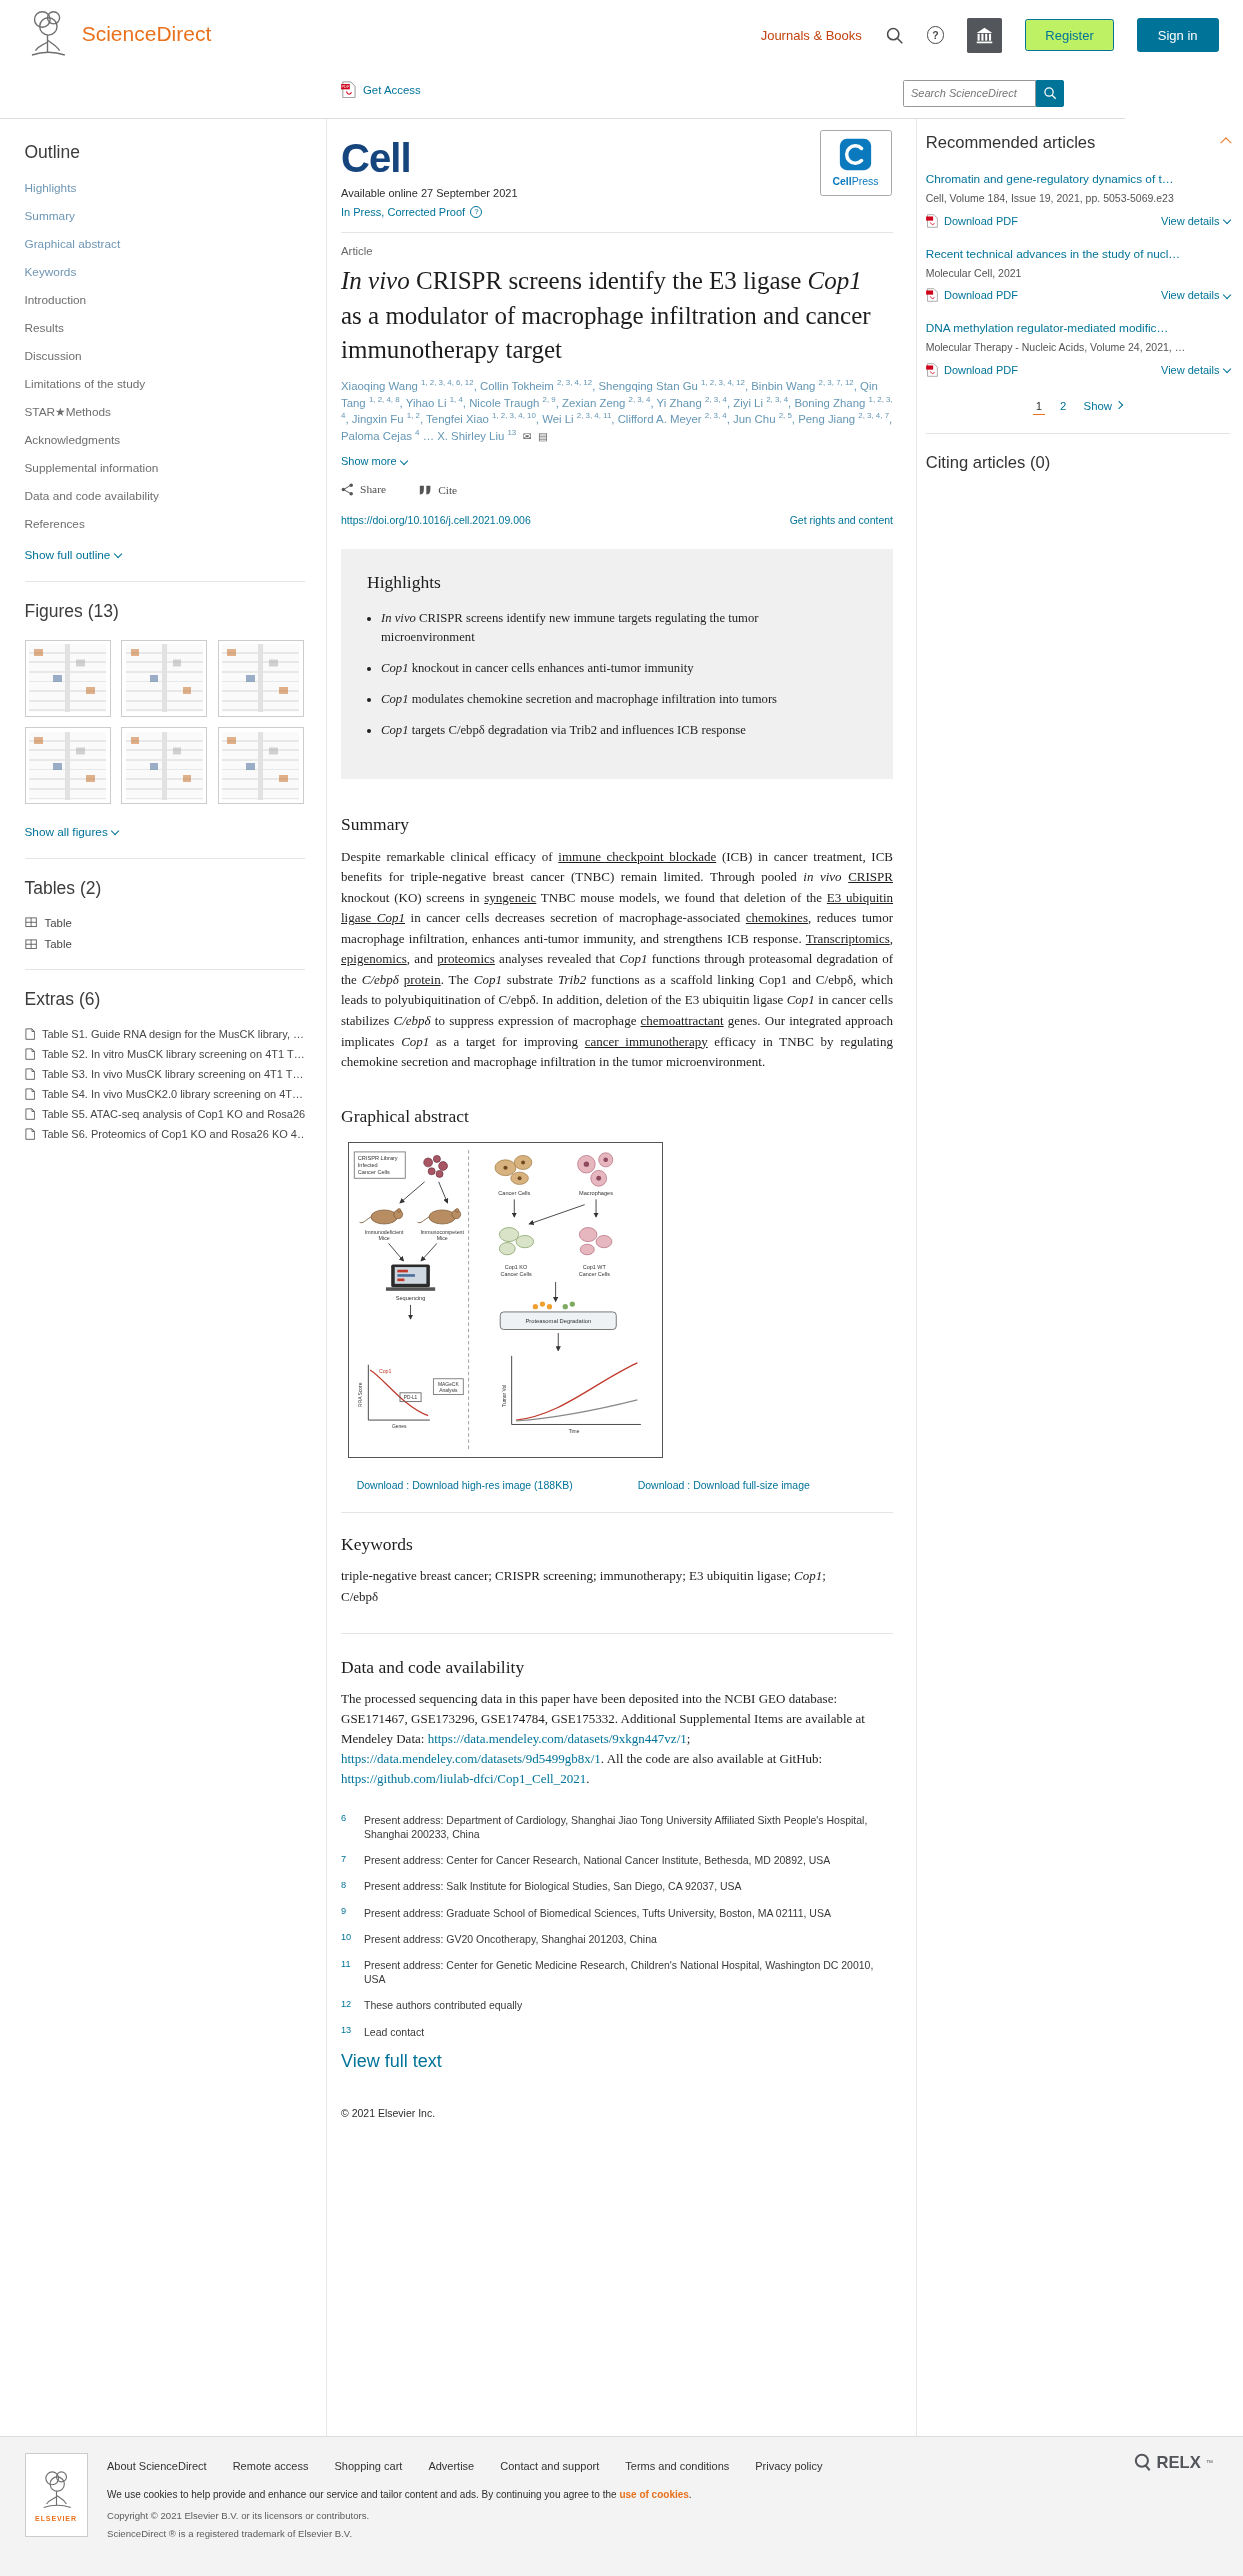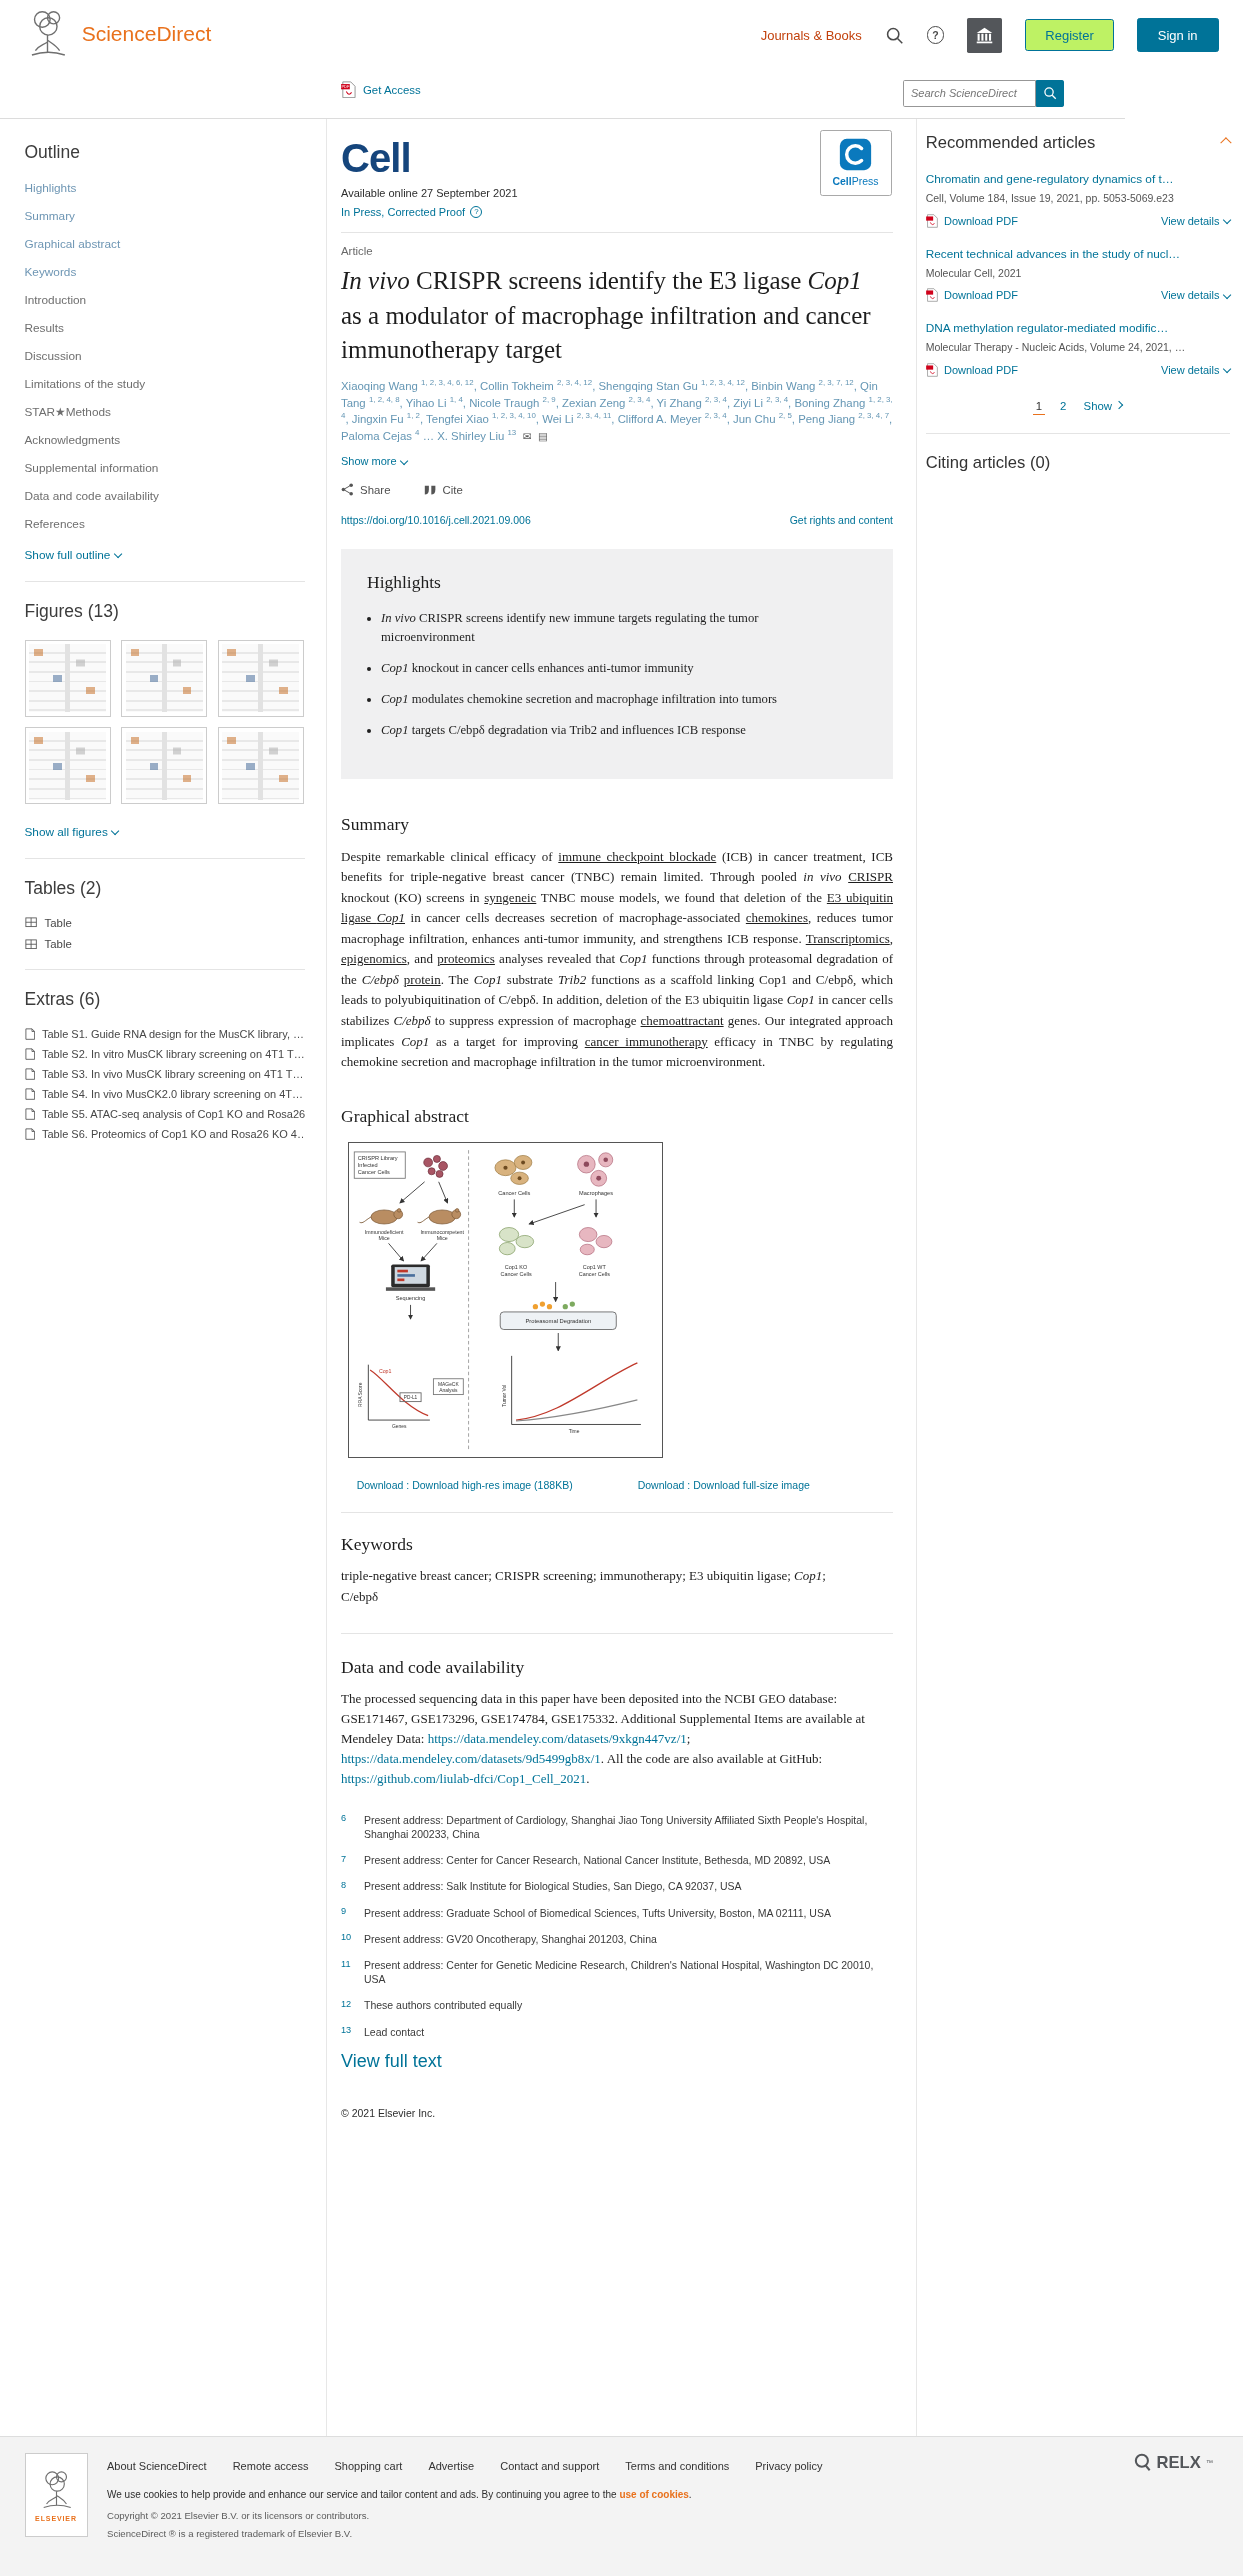--- a/index.html
+++ b/index.html
@@ -62,21 +62,21 @@
   .status-line{font-size:11px;color:#007398;margin-top:7px;display:flex;align-items:center;gap:5.2px;}
   .q-mini{width:12.2px;height:12.2px;border:1px solid #007398;border-radius:50%;font-size:7.9px;display:inline-flex;align-items:center;justify-content:center;}
   .main-div{margin:14px 0 12.2px;}
   .article-type{font-size:11.4px;color:#696969;}
   h1.title{font-family:"Liberation Serif",serif;font-weight:400;font-size:25px;line-height:1.38;color:#1d1d1d;margin-top:7px;max-width:533px;}
   .authors{margin-top:10.5px;font-size:11.4px;line-height:1.45;color:#6496b4;max-width:559px;}
   .authors sup{color:#6496b4;}
   .aicon{color:#5a5a5a;font-size:10.5px;margin-left:3.5px;}
   .show-more{margin-top:10.5px;font-size:11px;color:#007398;display:inline-flex;align-items:center;}
   .share-row{margin-top:15.7px;display:flex;gap:33px;align-items:center;font-size:11.4px;color:#4e4e4e;}
-  .share-item{display:flex;align-items:center;gap:6.1px;}
+  .share-item{display:flex;align-items:flex-start;gap:6.1px;font-family:Liberation Serif, serif;}
   .doi-row{margin-top:17.5px;display:flex;justify-content:space-between;font-size:10.5px;}
   .hl-box{margin-top:23px;background:#f0f0f1;padding:23px 26px 26px;}
   .hl-box h2{font-size:17.5px;}
   .hl-box ul{margin:15.7px 0 0 14px;}
   .hl-box li{font-family:"Liberation Serif",serif;font-size:12.7px;line-height:1.55;color:#1f1f1f;margin-bottom:11.4px;max-width:454px;}
   h2.sec{font-size:17.5px;color:#1d1d1d;font-weight:400;}
   .summary-p{font-family:"Liberation Serif",serif;font-size:13px;line-height:1.58;text-align:justify;margin-top:12.2px;color:#1d1d1d;max-width:559px;}
   .ga-fig{margin-top:15.7px;margin-left:7px;width:315px;height:316px;border:0.9px solid #555;background:#fff;}
   .dl-row{margin-top:21px;font-size:10.5px;color:#007398;display:flex;}
   .dl-row .dl1{margin-left:15.7px;width:281px;}

